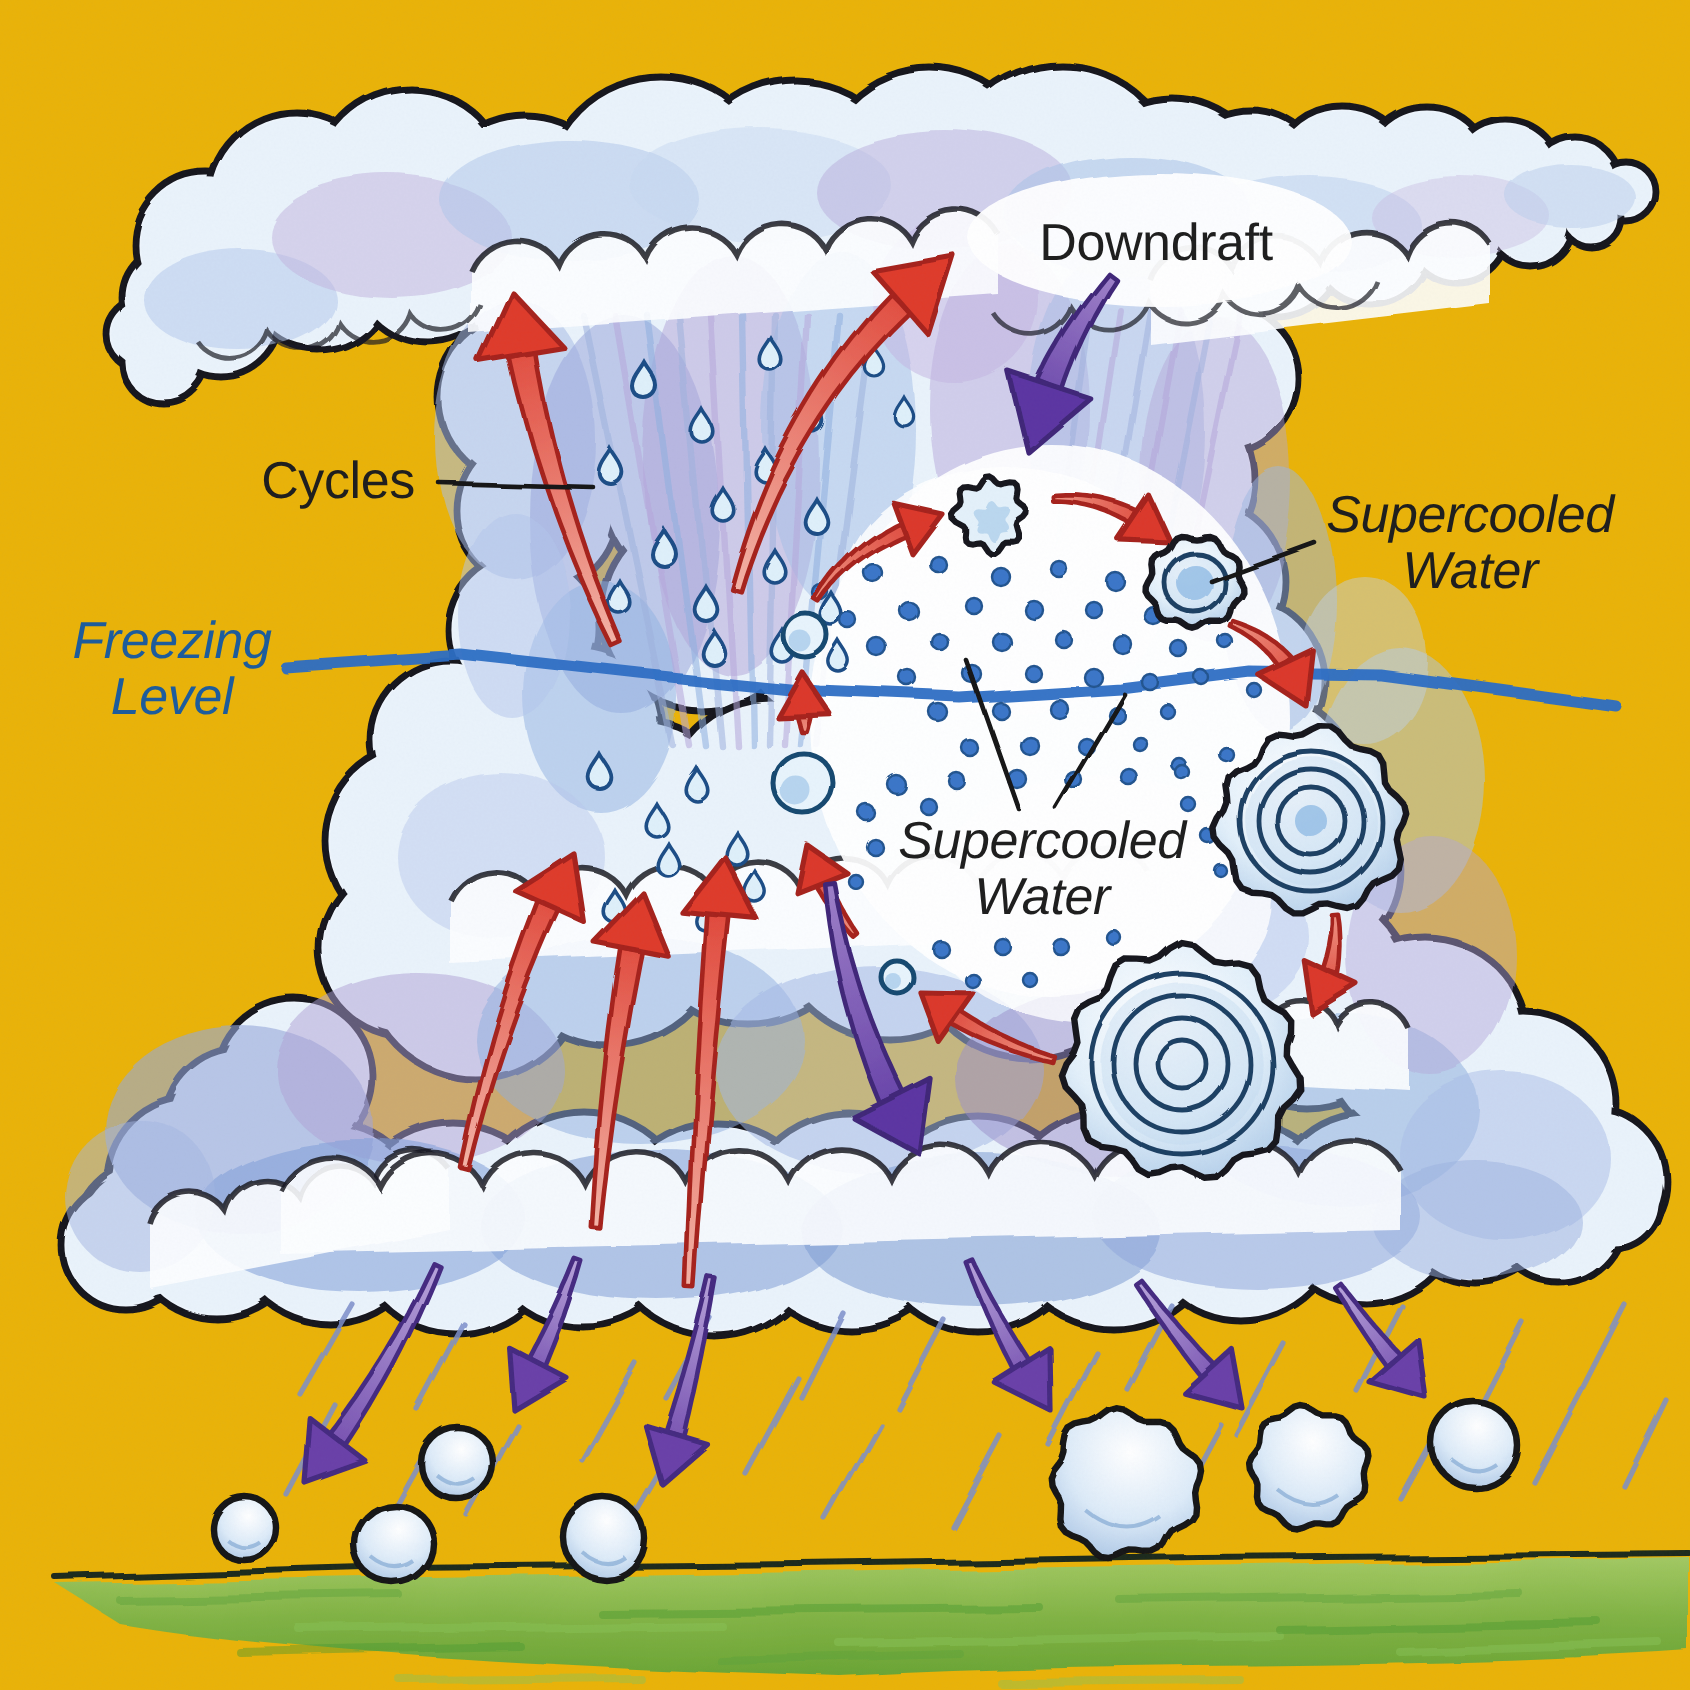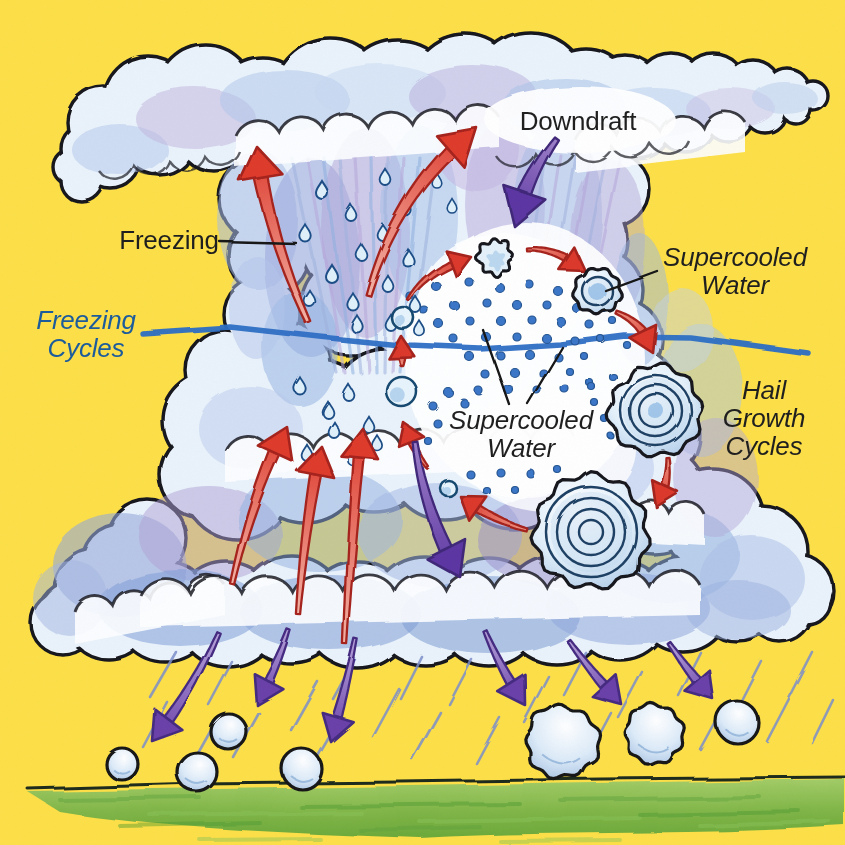--- a/index.html
+++ b/index.html
@@ -1,16 +1,16 @@
 <!DOCTYPE html>
 <html><head>
 <meta charset="utf-8">
 <style>
   html,body{margin:0;padding:0;background:#fff;}
-  .stage{position:relative;width:845px;height:845px;background:#fde047;overflow:hidden;
+  .stage{position:relative;width:845px;height:845px;background:#eab308;overflow:hidden;
          font-family:"Liberation Sans",sans-serif;}
   .stage svg{position:absolute;left:0;top:0;}
   .lbl{position:absolute;transform:translate(-50%,-50%);text-align:center;
        color:#1f1f1f;font-size:26px;font-weight:500;line-height:1.08;
        letter-spacing:-0.2px;white-space:nowrap;}
   .lbl.wrap{white-space:normal;font-style:italic;}
   .lbl.blue{color:#1d5c9c;}
 </style>
 </head>
 <body>
@@ -683,18 +683,17 @@
           <line x1="219" y1="241" x2="296" y2="243" stroke="#141414" stroke-width="2.3" stroke-linecap="round"></line>
           <line x1="657" y1="271" x2="605" y2="290" stroke="#141414" stroke-width="2.3" stroke-linecap="round"></line>
           <line x1="483" y1="330" x2="509" y2="404" stroke="#141414" stroke-width="2.3" stroke-linecap="round"></line>
           <line x1="562" y1="347" x2="528" y2="404" stroke="#141414" stroke-width="2.3" stroke-linecap="round"></line>
         </g>
     </g>
     <rect width="845" height="845" filter="url(#grainF)" opacity="0.5"></rect>
   </svg>
 
   <div class="lbl" style="left:578px;top:121px;">Downdraft</div>
-  <div class="lbl" style="left:169px;top:240px;">Freezing</div>
-  <div class="lbl blue wrap" style="left:86px;top:334px;width:145px;">Freezing Cycles</div>
+  <div class="lbl" style="left:169px;top:240px;">Cycles</div>
+  <div class="lbl blue wrap" style="left:86px;top:334px;width:145px;">Freezing Level</div>
   <div class="lbl wrap" style="left:735px;top:271px;width:178px;">Supercooled Water</div>
   <div class="lbl wrap" style="left:521px;top:434px;width:185px;">Supercooled Water</div>
-  <div class="lbl wrap" style="left:764px;top:418px;width:106px;">Hail Growth Cycles</div>
 </div>
 
 </body></html>

